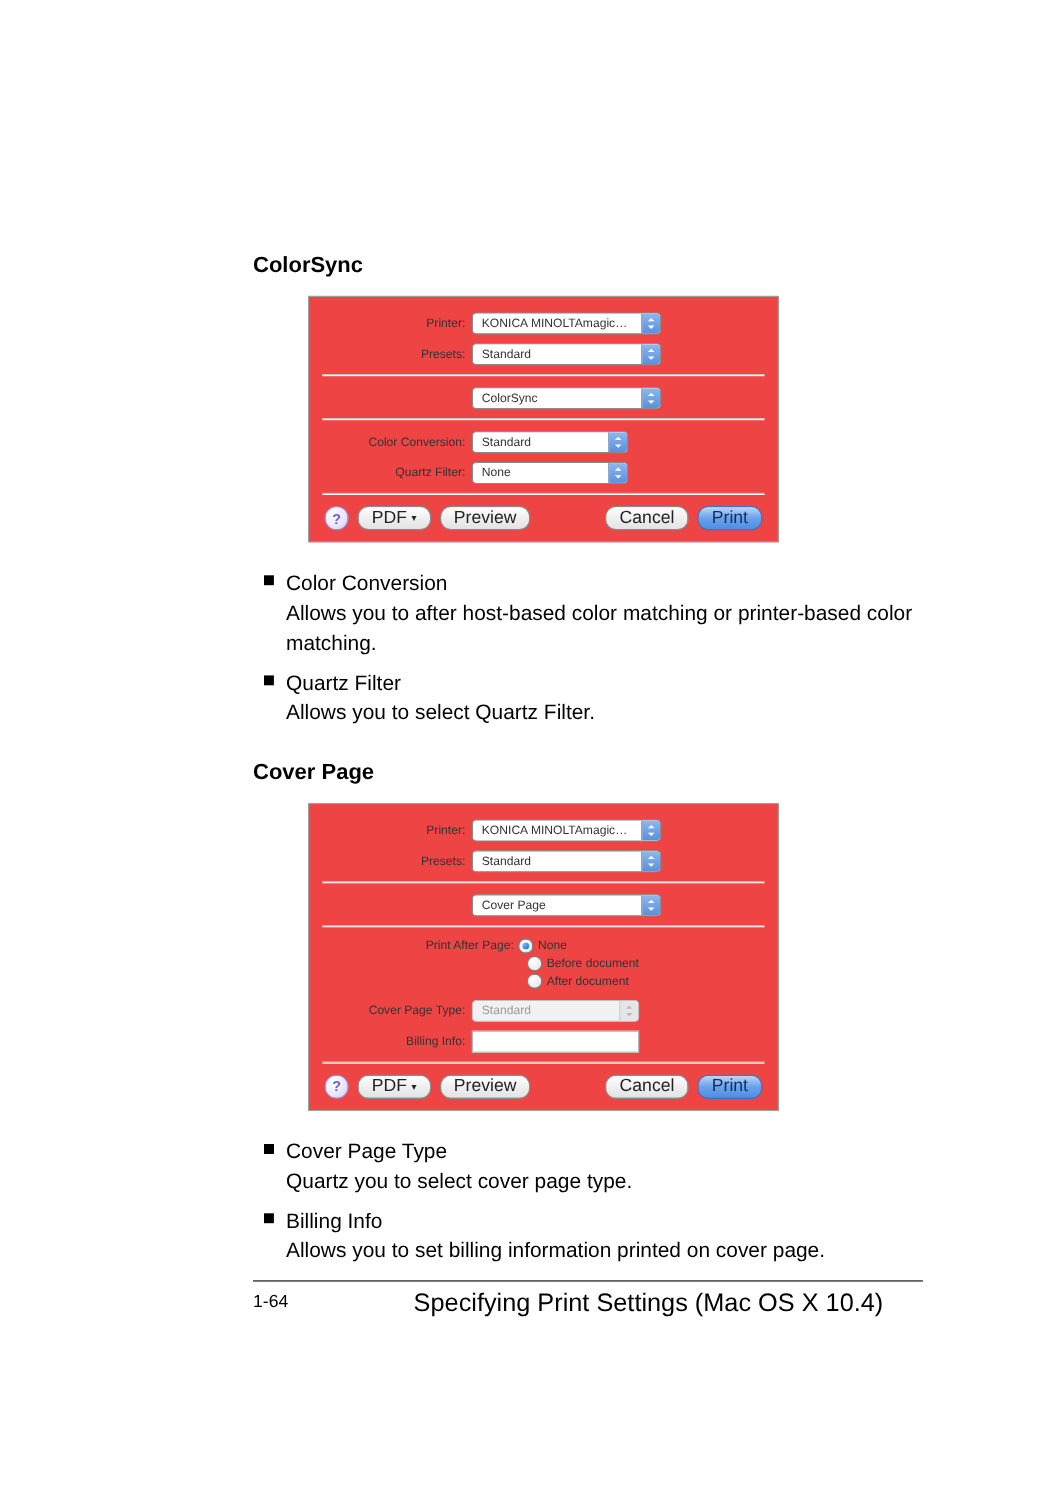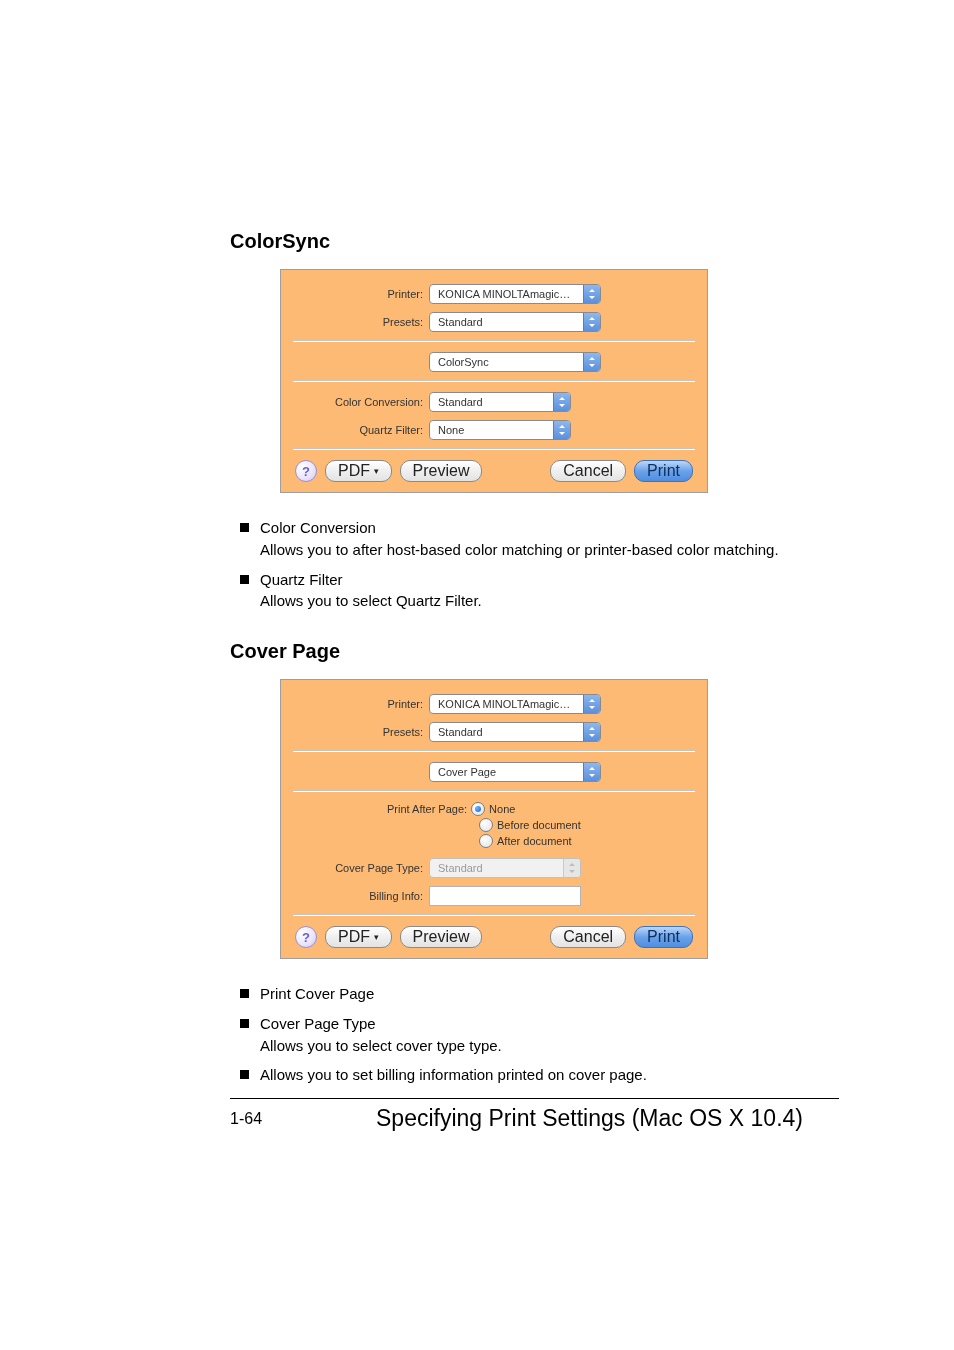--- a/index.html
+++ b/index.html
@@ -16,21 +16,21 @@
   .section-heading {
     font-size: 20px;
     font-weight: bold;
     margin: 0 0 16px 0;
   }
   .dialog-wrap {
     margin: 0 0 24px 50px;
   }
   .dialog {
     border: 1px solid #9e9e9e;
-    background: #fdba74;
+    background: #ef4444;
     width: 398px;
     font-family: "Lucida Grande", Arial, sans-serif;
     color: #333;
     font-size: 11px;
     position: relative;
     padding: 14px 14px 10px 14px;
   }
   .row {
     display: flex;
     align-items: center;
@@ -161,21 +161,21 @@
 
   ul.feature-list {
     list-style: none;
     padding: 0;
     margin: 0 0 28px 0;
   }
   ul.feature-list > li {
     position: relative;
     padding-left: 30px;
     margin-bottom: 8px;
-    font-size: 15px;
+    font-size: 19px;
     line-height: 1.45;
   }
   ul.feature-list > li::before {
     content: "";
     position: absolute;
     left: 10px;
     top: 6px;
     width: 9px;
     height: 9px;
     background: #000;
@@ -372,27 +372,27 @@
         <span class="btn">Preview</span>
         <span class="footer-spacer"></span>
         <span class="btn">Cancel</span>
         <span class="btn primary">Print</span>
       </div>
     </div>
   </div>
 
   <ul class="feature-list" style="margin-bottom:12px;">
     <li>
-      <span class="item-title">Print Cover Page</span>
     </li>
     <li>
       <span class="item-title">Cover Page Type</span>
-      <span class="item-desc">Allows you to select cover type type.</span>
+      <span class="item-desc">Quartz you to select cover page type.</span>
     </li>
     <li>
+      <span class="item-title">Billing Info</span>
       <span class="item-desc">Allows you to set billing information printed on cover page.</span>
     </li>
   </ul>
 
   <div class="page-footer">
     <span class="page-number">1-64</span>
     <span class="footer-title">Specifying Print Settings (Mac OS X 10.4)</span>
   </div>
 
 </div>

